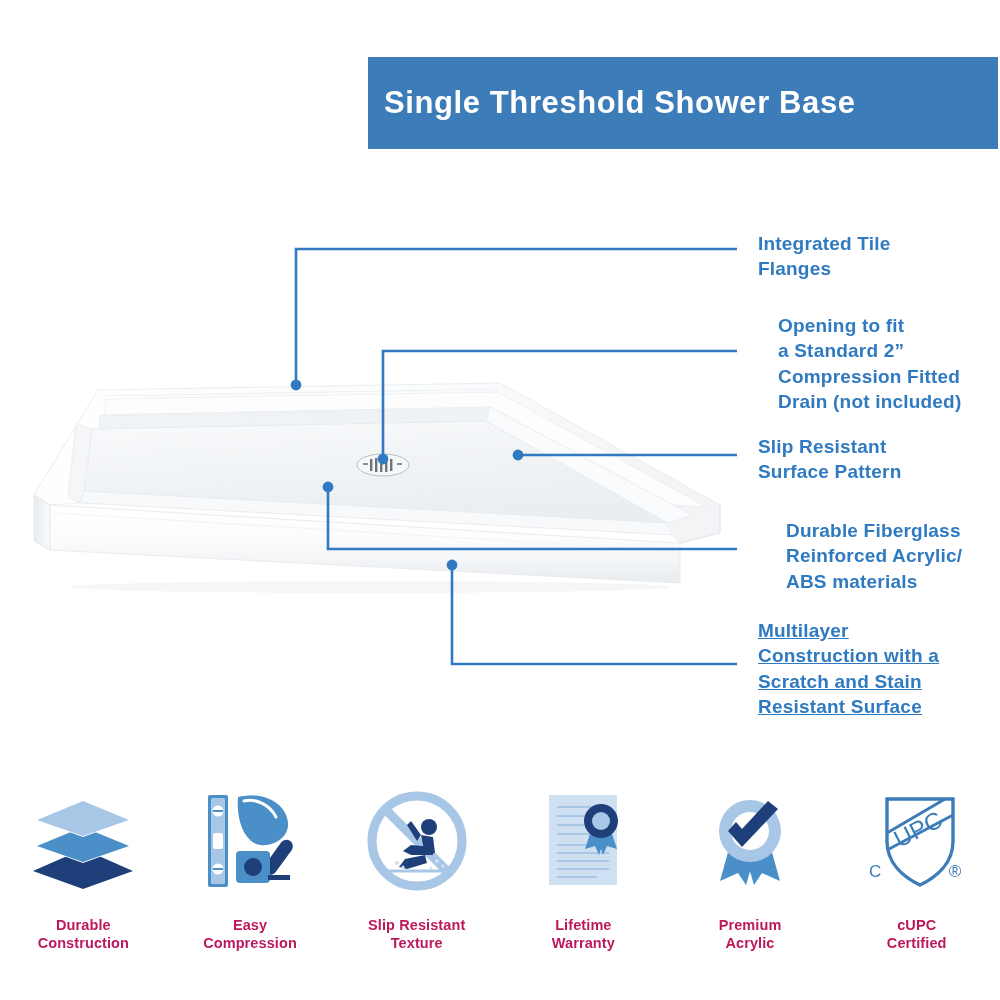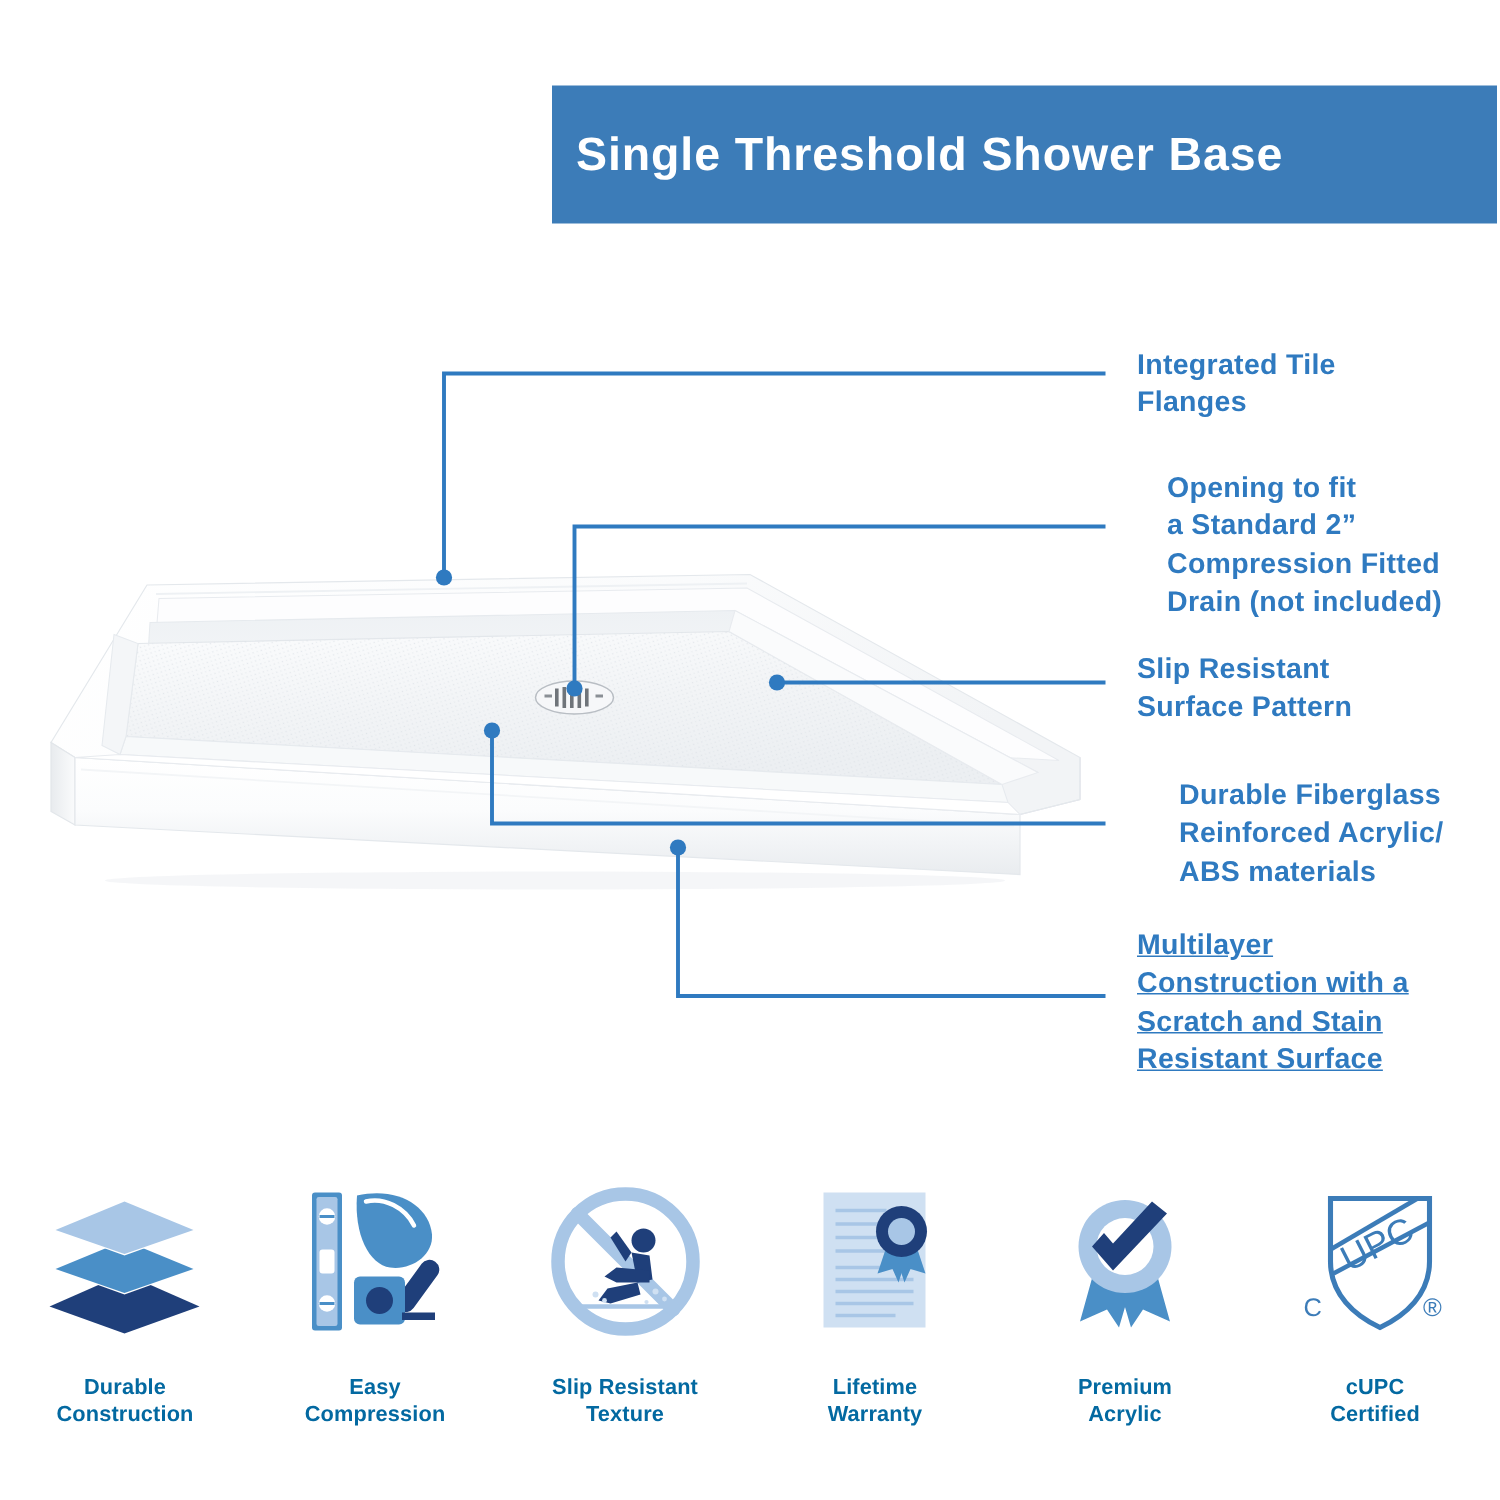--- a/index.html
+++ b/index.html
@@ -74,21 +74,21 @@
     padding-top: 12px;
   }
   .feature-icon {
     width: 120px; height: 118px;
     display: flex;
     align-items: center;
     justify-content: center;
   }
   .feature-label {
     margin-top: 16px;
-    color: #0369a1;
+    color: #be185d;
     font-size: 14.5px;
     font-weight: bold;
     line-height: 1.25;
     text-align: center;
     white-space: pre-line;
     letter-spacing: 0.1px;
   }
 </style>
 </head>
 <body>

